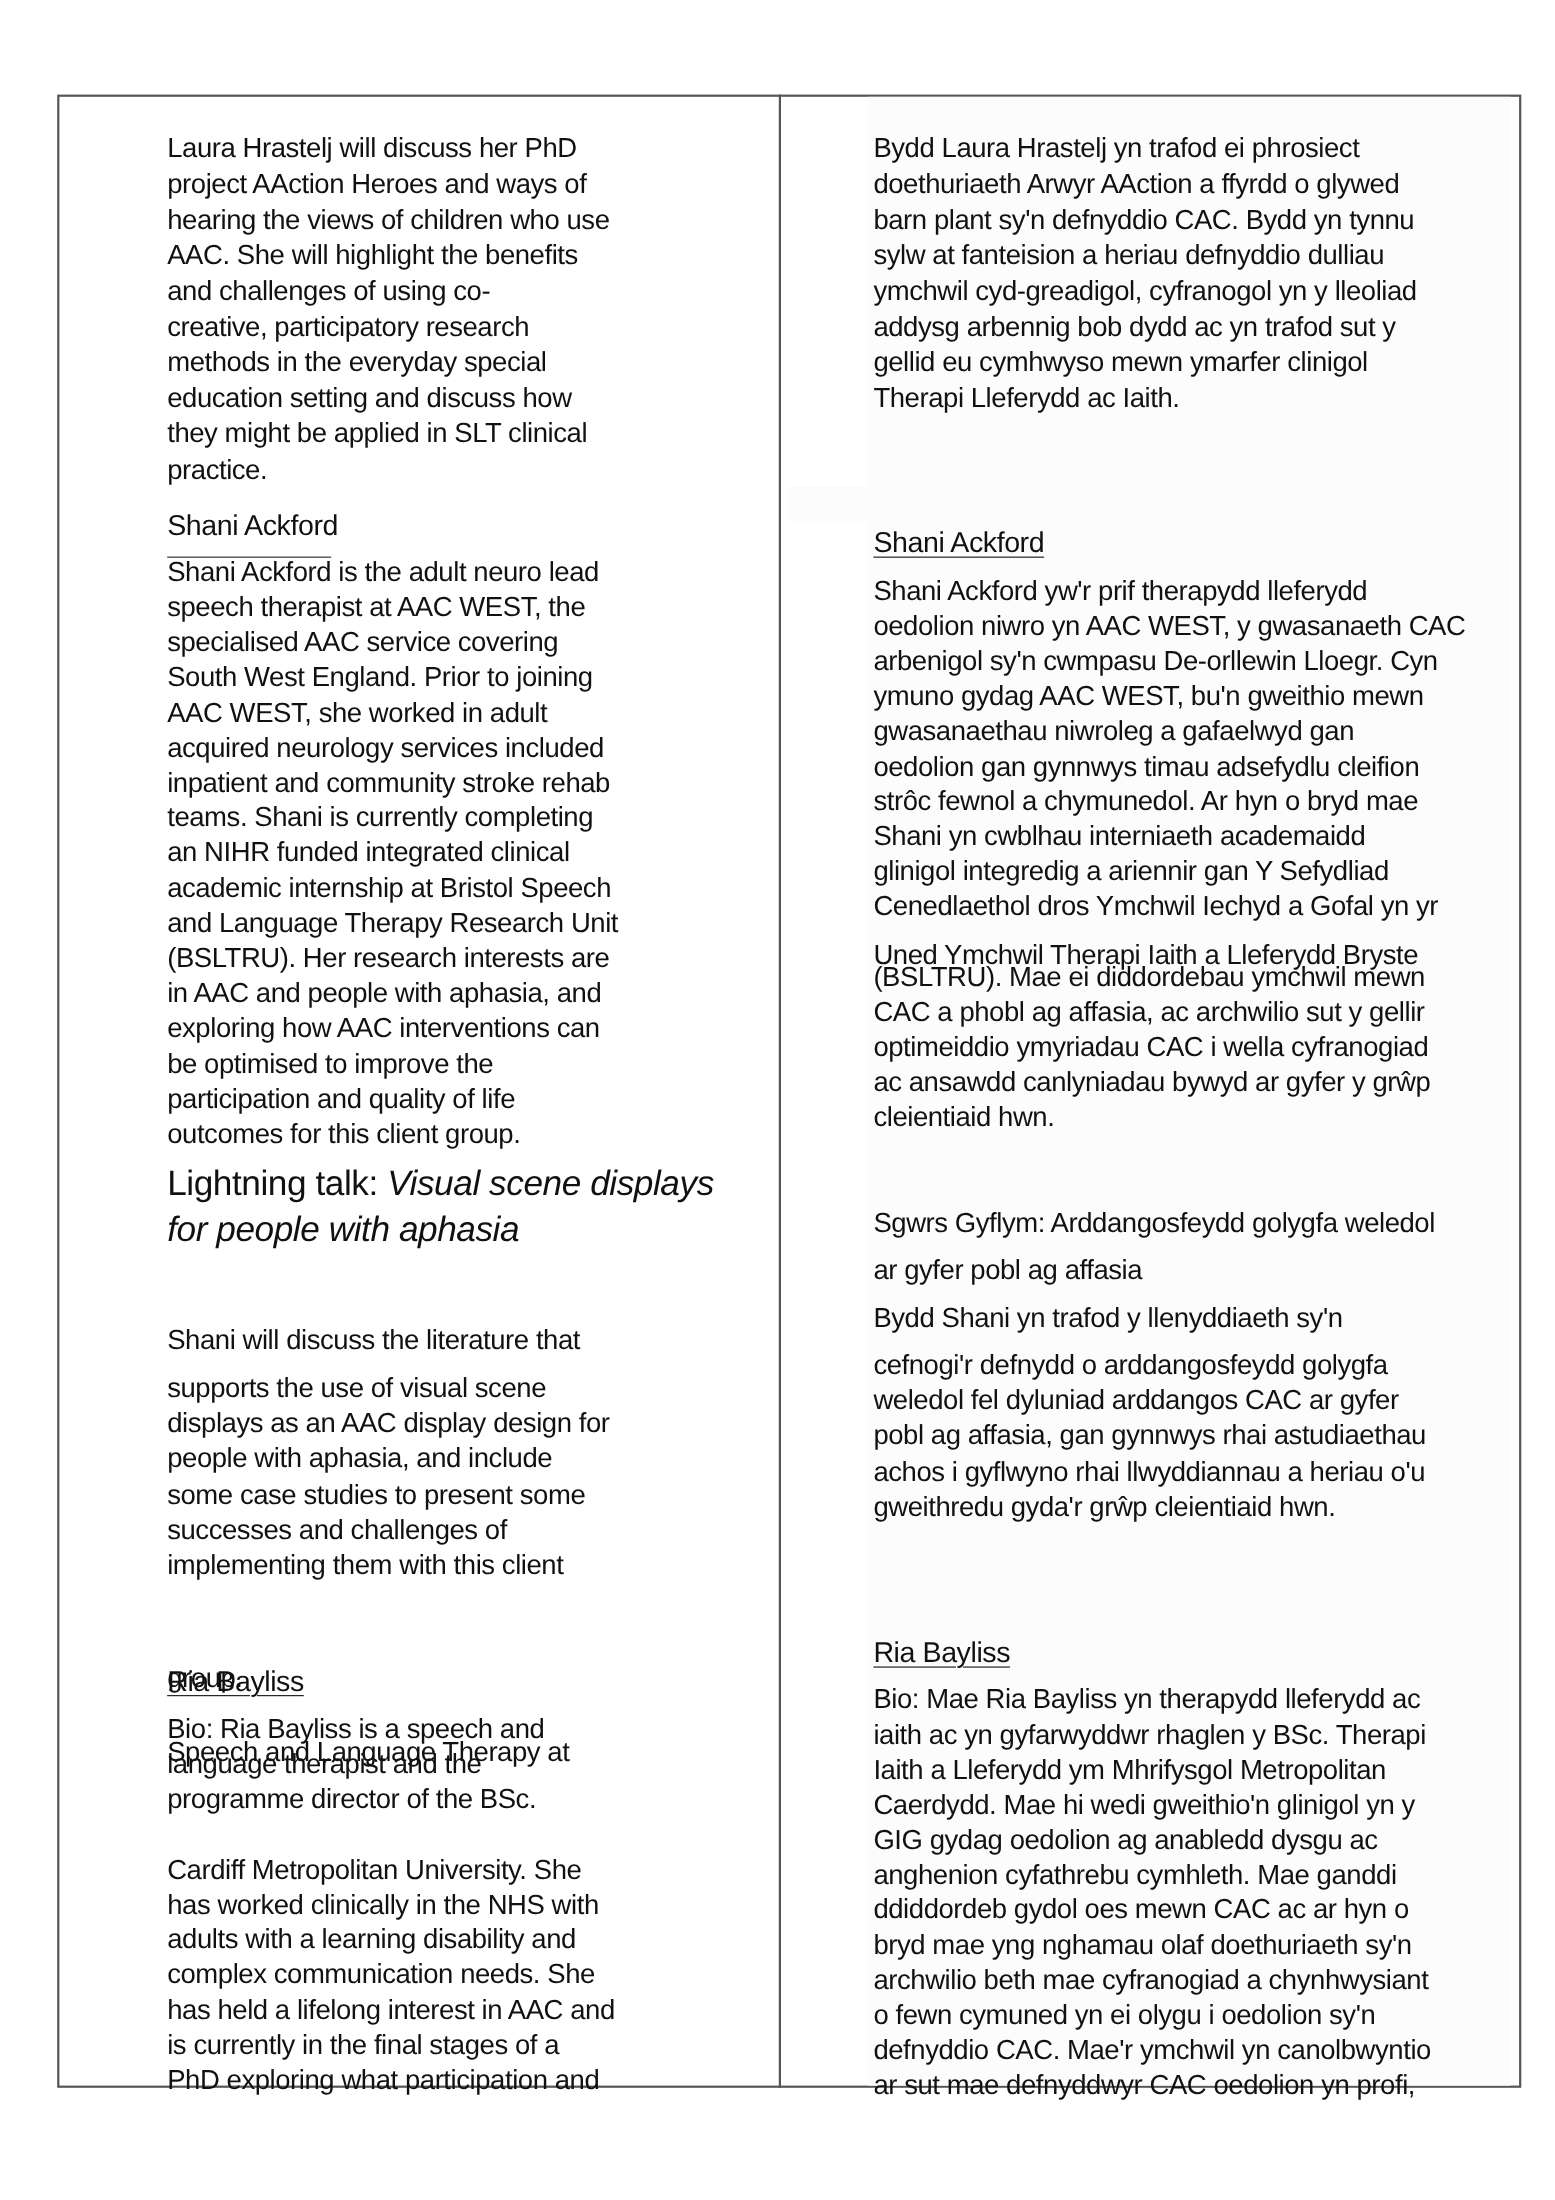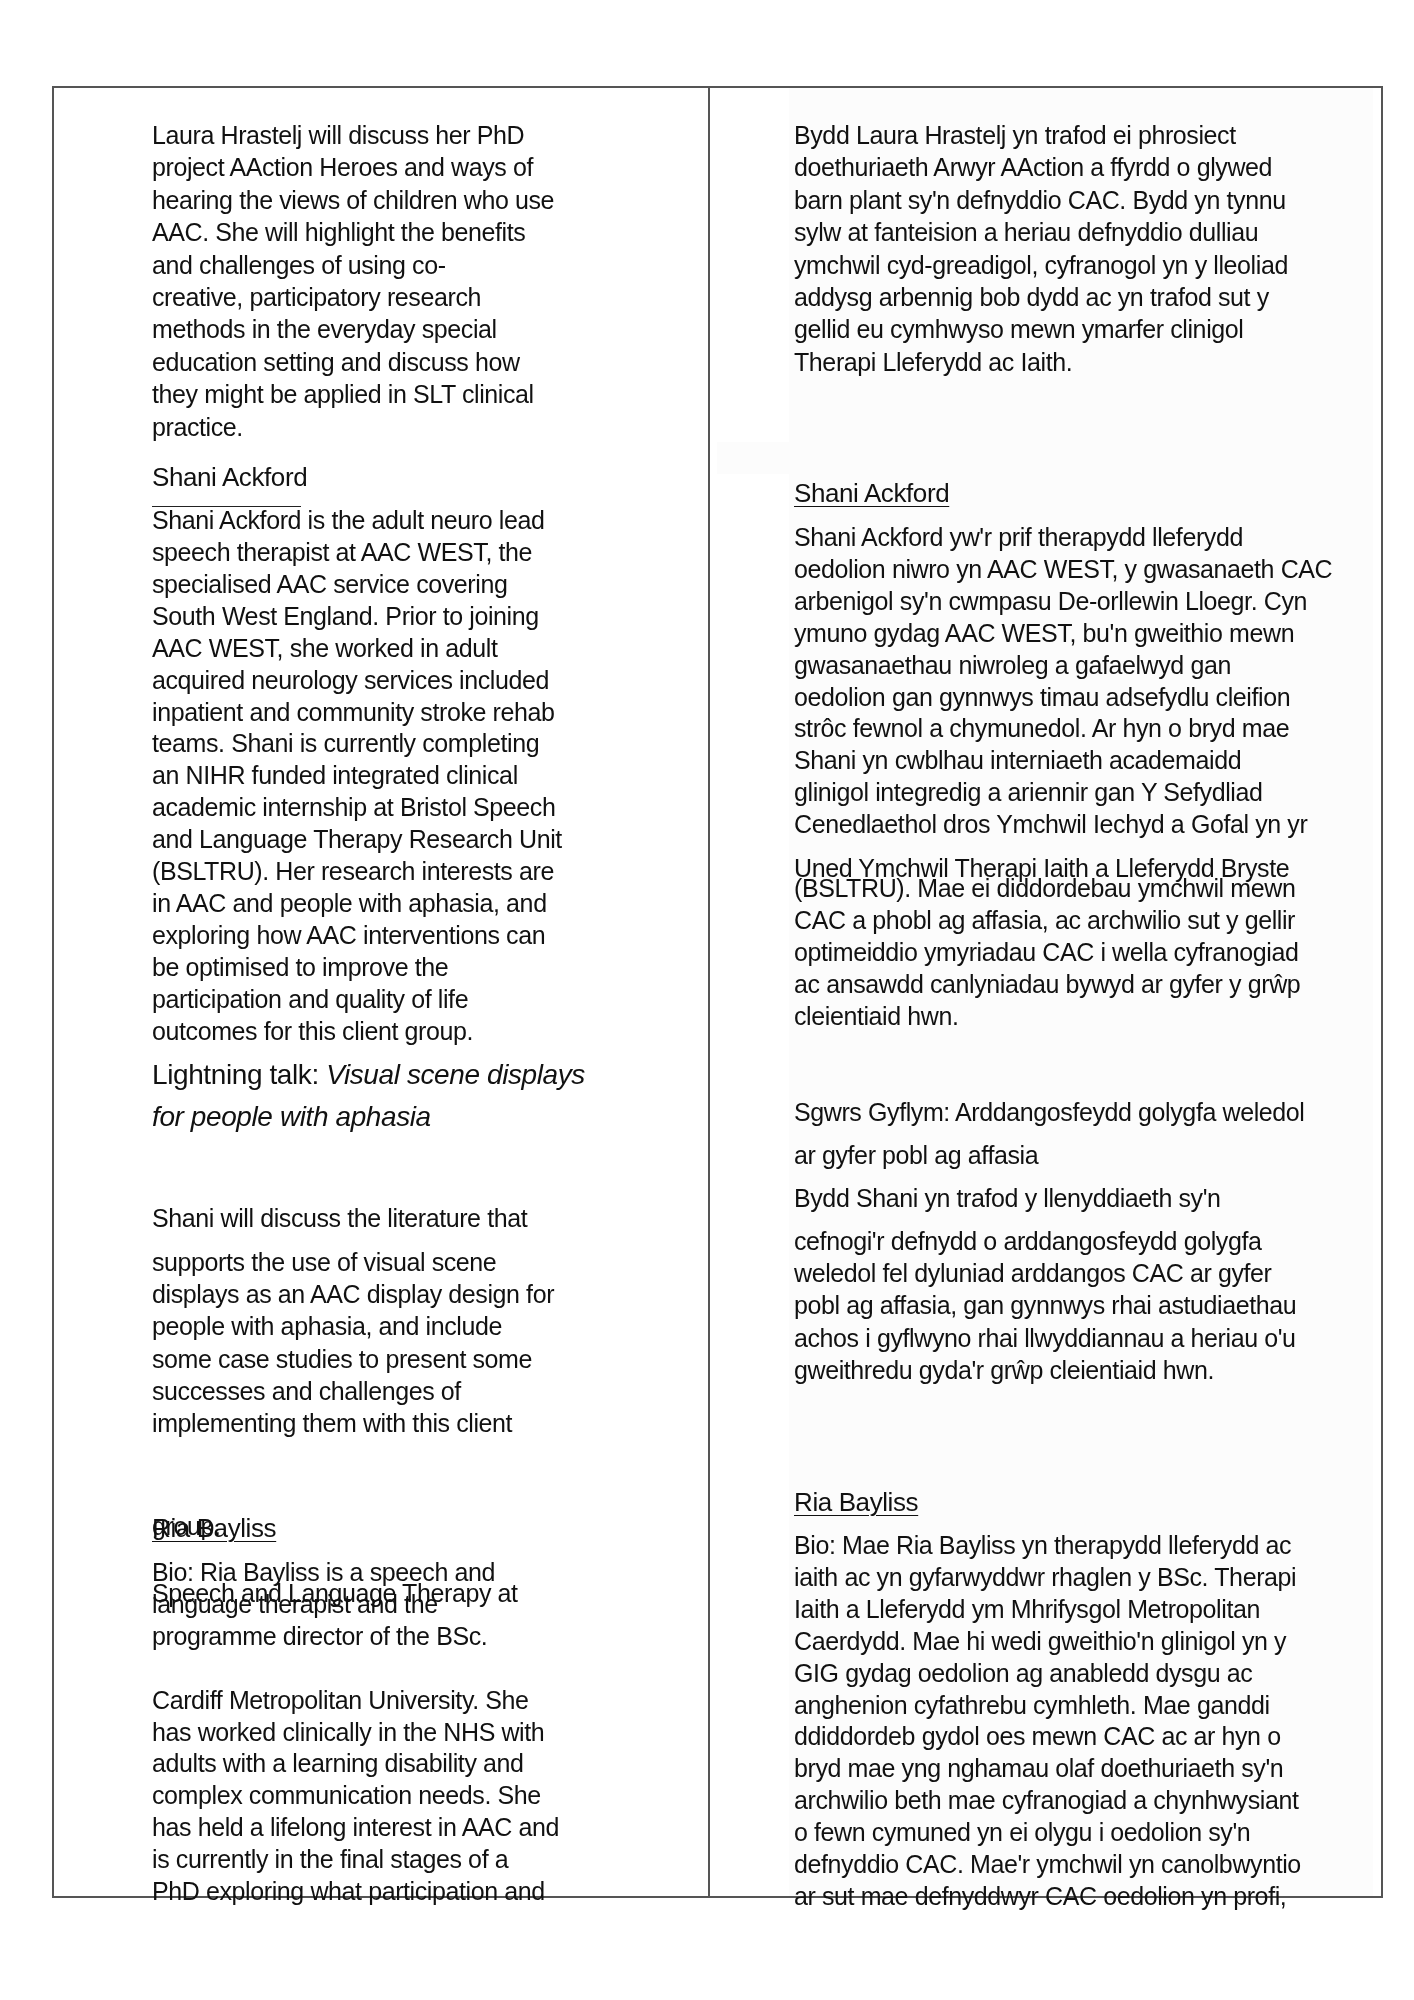--- a/index.html
+++ b/index.html
@@ -23,21 +23,21 @@
   .col { position: absolute; }
   .col-left { left: 152px; }
   .col-right { left: 794px; }
   .line {
     position: absolute; left: 0; white-space: nowrap;
     font-size: 25px; line-height: 30px; letter-spacing: -0.4px;
   }
   .heading { font-size: 26px; }
   .u { text-decoration: underline; text-underline-offset: 4px; text-decoration-thickness: 1px; }
   .ital { font-style: italic; }
-  .talk { font-size: 28px; line-height: 34px; }
+  .talk { font-size: 32px; line-height: 34px; }
   .overline-name { position: relative; }
   .overline-name::before {
     content: ""; position: absolute; left: 0; right: 0; top: 0; height: 1px; background: #222;
   }
 </style>
 </head>
 <body>
 
 <div class="frame"></div>
 <div class="panel"></div>

